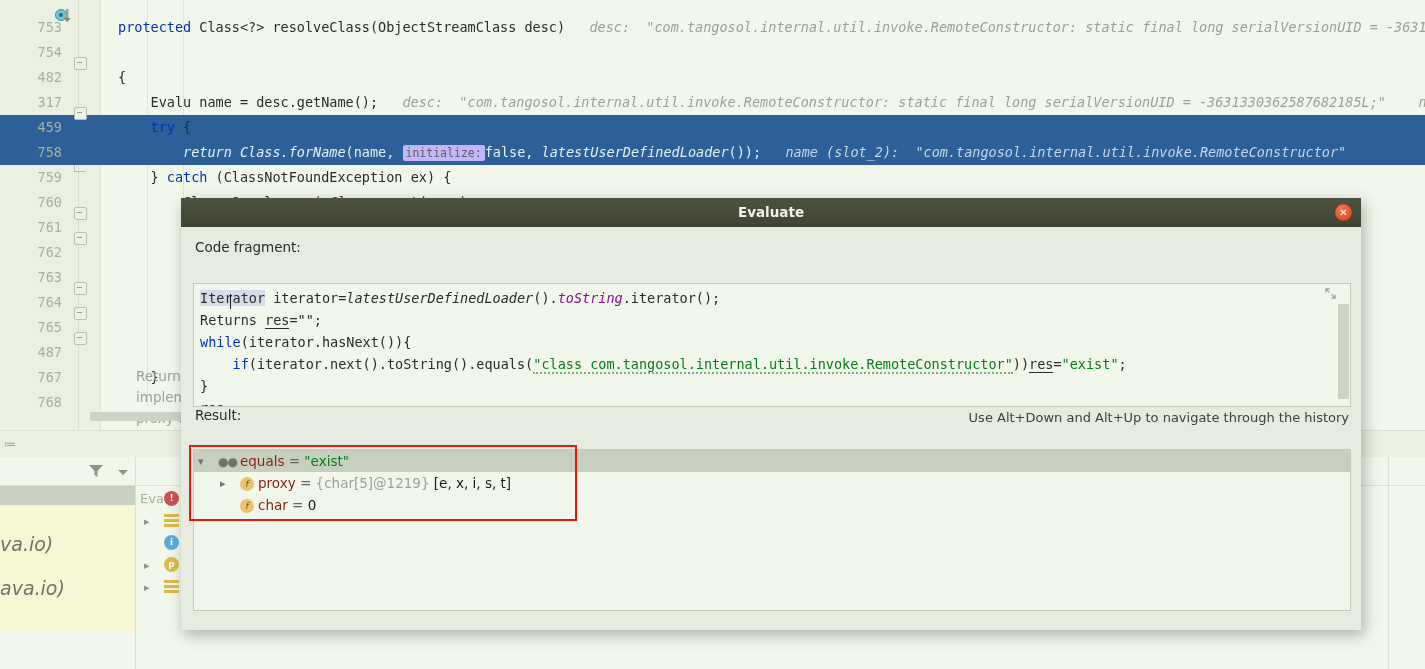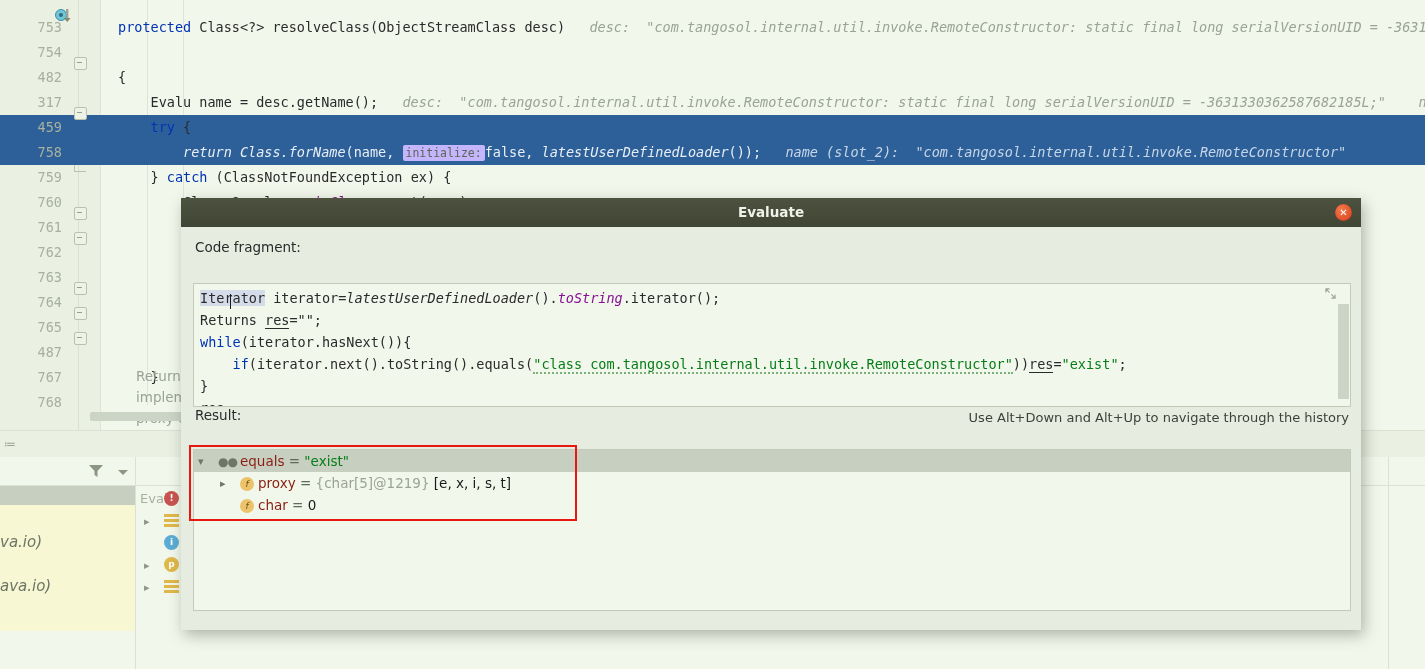--- a/index.html
+++ b/index.html
@@ -44,21 +44,21 @@
   #dbg{position:absolute;left:0;top:430px;width:1425px;height:239px;background:#f2f7ec;}
   .dbg-toolbar{position:absolute;left:0;top:0;width:1425px;height:26px;background:#eaf0e2;border-top:1px solid #dbe2d2;border-bottom:1px solid #dbe2d2;}
   .dbg-tabicon{position:absolute;left:4px;top:6px;color:#9aa394;font-size:12px;}
   .dbg-row2{position:absolute;left:0;top:27px;width:1425px;height:28px;background:#f2f7ec;border-bottom:1px solid #dbe2d2;}
   .filter-ic{position:absolute;left:88px;top:7px;}
   .filter-arrow{position:absolute;left:118px;top:13px;width:0;height:0;border-left:5px solid transparent;border-right:5px solid transparent;border-top:5px solid #8d9784;}
   .vdiv{position:absolute;top:27px;width:1px;height:212px;background:#dbe2d2;}
   .eval-placeholder{position:absolute;left:140px;top:34px;color:#a8b09e;font-size:13px;}
   .frames-sel{position:absolute;left:0;top:56px;width:135px;height:19px;background:#c7cfc1;}
   .frames-yellow{position:absolute;left:0;top:75px;width:135px;height:126px;background:#f7f7d4;}
-  .frame-txt{position:absolute;color:#6d7566;font-style:italic;font-size:15px;}
+  .frame-txt{position:absolute;color:#6d7566;font-style:italic;font-size:19px;}
   .var-row{position:absolute;left:136px;height:22px;}
   .var-arrow{position:absolute;left:8px;top:5px;color:#8d9784;font-size:11px;}
   .ic-circ{position:absolute;left:28px;top:3px;width:15px;height:15px;border-radius:50%;
      font-size:9px;color:#fff;text-align:center;line-height:15px;font-weight:bold;}
   .ic-lines{position:absolute;left:28px;top:4px;width:15px;height:13px;}
   .var-lbl{position:absolute;left:50px;top:3px;color:#7a3f10;font-size:13px;}
   
   #dialog{position:absolute;left:181px;top:198px;width:1180px;height:432px;
      background:#000000;box-shadow:3px 5px 14px rgba(60,70,50,0.38);}
   .dlg-title{position:absolute;left:0;top:0;width:1180px;height:29px;

